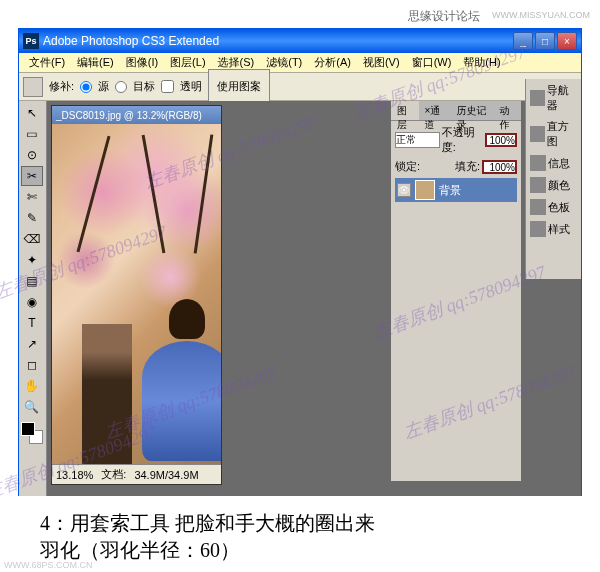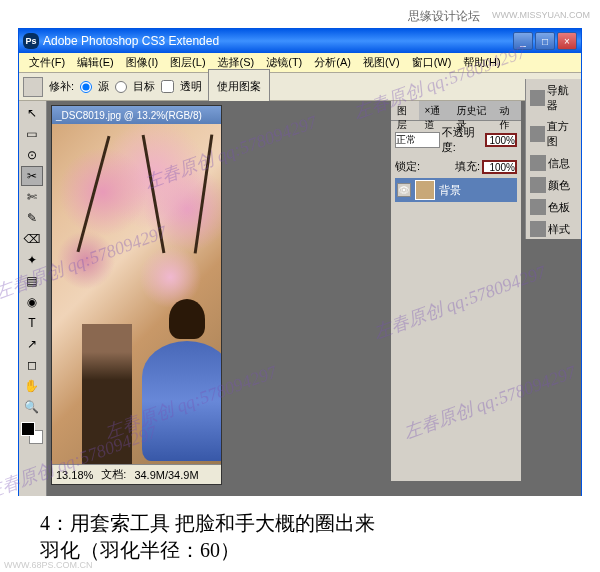--- a/index.html
+++ b/index.html
@@ -1,21 +1,21 @@
 <!DOCTYPE html>
 <html><head>
 <meta charset="utf-8">
 <style>
 *{margin:0;padding:0;box-sizing:border-box;font-family:"SimSun","Microsoft YaHei",sans-serif;font-size:11px}
 body{background:#fff;width:600px;height:572px;overflow:hidden;position:relative}
 .header-text{position:absolute;top:8px;right:120px;color:#666;font-size:12px}
 .url-text{position:absolute;top:10px;right:10px;color:#bbb;font-size:9px}
 .ps-window{position:absolute;top:28px;left:18px;width:564px;height:468px;border:1px solid #0054e3;background:#ece9d8}
 .titlebar{height:24px;background:linear-gradient(to bottom,#0058e6,#3d91ff,#0054e3);display:flex;align-items:center;padding:0 4px;color:#fff}
-.ps-icon{width:16px;height:16px;background:#052f5f;border-radius:6px;margin-right:4px;display:flex;align-items:center;justify-content:center;font-size:9px;font-weight:bold}
+.ps-icon{width:16px;height:16px;background:#052f5f;border-radius:0;margin-right:4px;display:flex;align-items:center;justify-content:center;font-size:9px;font-weight:bold}
 .title-text{flex:1;font-size:12px}
 .win-btns{display:flex;gap:2px}
 .win-btn{width:20px;height:18px;background:linear-gradient(#7ba7e8,#3b6fc5);border:1px solid #2a5aa8;border-radius:2px;color:#fff;display:flex;align-items:center;justify-content:center;font-size:10px;cursor:pointer}
 .win-btn.close{background:linear-gradient(#e87b7b,#c53b3b)}
 .menubar{height:20px;background:#fef9c3;display:flex;align-items:center;padding:0 4px;border-bottom:1px solid #aca899}
 .menu-item{padding:2px 6px;cursor:pointer}
 .optionbar{height:28px;background:#ece9d8;display:flex;align-items:center;padding:0 4px;gap:6px;border-bottom:1px solid #aca899}
 .opt-icon{width:20px;height:20px;background:#d4d0c8;border:1px solid #888}
 .opt-label{font-size:11px}
 .opt-radio{width:12px;height:12px}
@@ -46,21 +46,21 @@
 .panel-tabs{height:20px;display:flex;background:#b8b8b8;border-bottom:1px solid #888}
 .panel-tab{padding:3px 6px;font-size:10px;cursor:pointer}
 .panel-tab.active{background:#d4d0c8}
 .panel-body{background:#d4d0c8;padding:4px;height:360px}
 .blend-row{display:flex;gap:2px;align-items:center;margin-bottom:4px;font-size:10px}
 .blend-sel{width:50px;height:16px;background:#fff;border:1px solid #888;font-size:10px}
 .opacity-input{width:35px;height:14px;background:#fff;border:2px solid #7f1d1d;font-size:10px;text-align:right}
 .layer-item{display:flex;align-items:center;gap:4px;padding:2px;background:#5a7fb8;color:#fff;height:24px}
 .layer-thumb{width:20px;height:20px;background:#c8a878;border:1px solid #fff}
 .eye{width:14px;height:14px;background:#d4d0c8;border:1px solid #888;display:flex;align-items:center;justify-content:center;font-size:9px}
-.right-dock{position:absolute;right:0;top:50px;width:56px;background:#d4d0c8;border-left:1px solid #888;height:160px;padding:2px}
+.right-dock{position:absolute;right:0;top:50px;width:56px;background:#d4d0c8;border-left:1px solid #888;height:200px;padding:2px}
 .dock-item{display:flex;align-items:center;gap:2px;padding:2px;font-size:10px;margin-bottom:2px}
 .dock-icon{width:16px;height:16px;background:#888}
 .caption{position:absolute;bottom:35px;left:40px;font-size:20px;font-family:"KaiTi","SimSun"}
 .caption2{position:absolute;bottom:8px;left:40px;font-size:20px;font-family:"KaiTi","SimSun"}
 .watermark{position:absolute;color:rgba(120,80,180,0.35);font-size:18px;font-style:italic;transform:rotate(-20deg);pointer-events:none;font-family:"KaiTi"}
 .wm1{top:70px;right:70px}
 .wm2{top:250px;left:-10px}
 .wm3{top:290px;right:50px}
 .wm4{top:390px;left:100px}
 .wm5{top:390px;right:20px}

